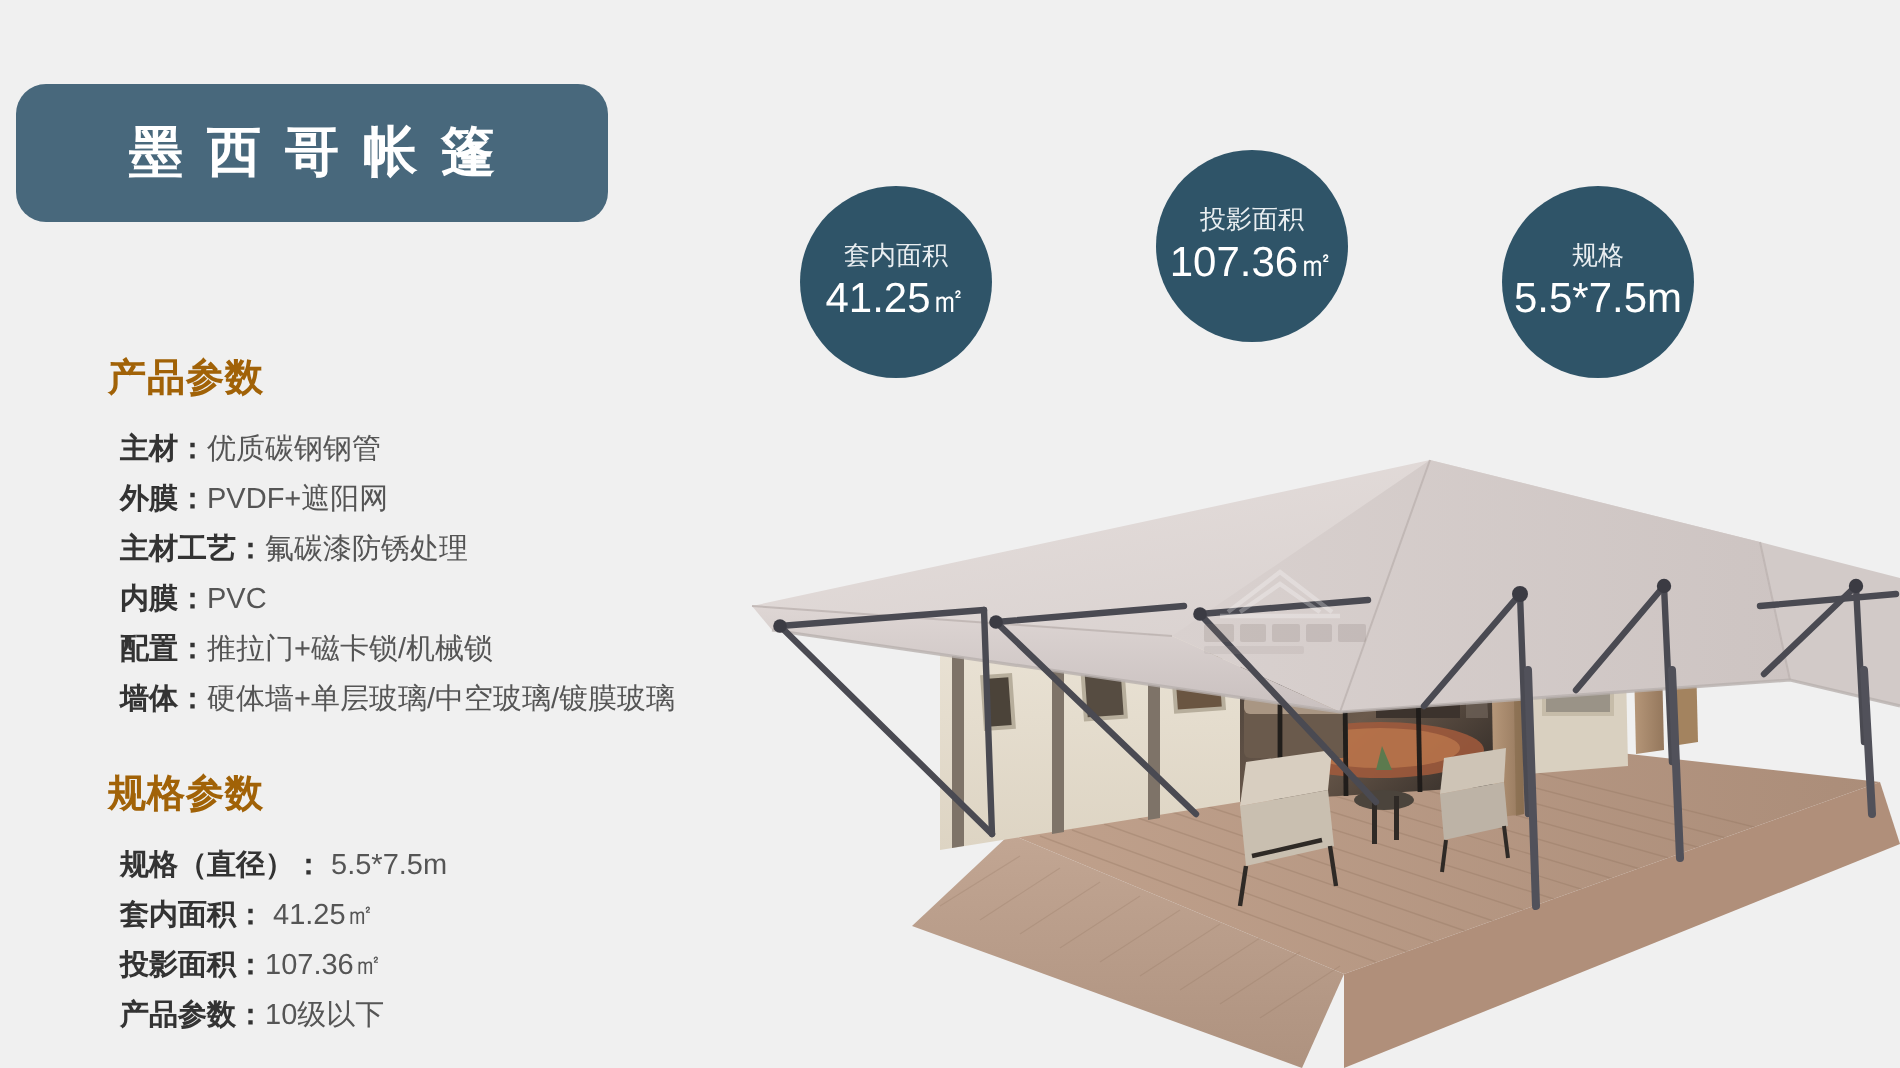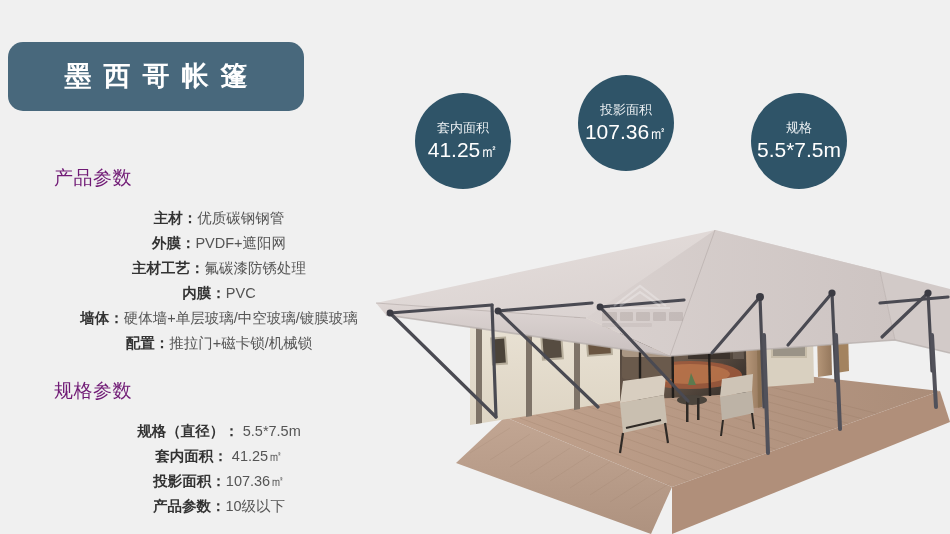--- a/index.html
+++ b/index.html
@@ -52,32 +52,31 @@
   
   #spec-panel {
     position: absolute;
     left: 54px;
     top: 163px;
     width: 330px;
   }
 
   .section-heading {
     font-size: 19px;
-    font-weight: normal;
-    color: #701a75;
-    margin: 4px 0 11px 0;
+    font-weight: bold;
+    color: #a16207;
+    margin: 16px 0 11px 0;
     letter-spacing: 0.5px;
     line-height: 1.2;
   }
 
   .param-list {
     list-style: none;
-    margin: 16px;
+    margin: 6px;
     padding: 0;
-    text-align: center;
   }
   .param-row {
     font-size: 14.5px;
     line-height: 25px;
     white-space: nowrap;
     color: #555555;
   }
   .param-label {
     font-weight: bold;
     color: #333333;
@@ -115,21 +114,21 @@
   }
   .stat-badge .stat-value {
     font-size: 21px;
     line-height: 1.05;
     color: #ffffff;
     white-space: nowrap;
   }
   .stat-value .unit {
     font-size: 18px;
   }
-  #badge-interior { left: 415px; top: 93px; }
+  #badge-interior { left: 400px; top: 93px; }
   #badge-projected { left: 578px; top: 75px; }
   #badge-size { left: 751px; top: 93px; }
 
   
   #tent-figure {
     position: absolute;
     left: 320px;
     top: 185px;
     width: 630px;
     height: 349px;
@@ -166,24 +165,24 @@
         <li class="param-row">
           <span class="param-label">外膜：</span><span class="param-value">PVDF+遮阳网</span>
         </li>
         <li class="param-row">
           <span class="param-label">主材工艺：</span><span class="param-value">氟碳漆防锈处理</span>
         </li>
         <li class="param-row">
           <span class="param-label">内膜：</span><span class="param-value">PVC</span>
         </li>
         <li class="param-row">
+          <span class="param-label">配置：</span><span class="param-value">推拉门+磁卡锁/机械锁</span>
+        </li>
+        <li class="param-row">
           <span class="param-label">墙体：</span><span class="param-value">硬体墙+单层玻璃/中空玻璃/镀膜玻璃</span>
-        </li>
-        <li class="param-row">
-          <span class="param-label">配置：</span><span class="param-value">推拉门+磁卡锁/机械锁</span>
         </li>
       </ul>
     </div>
 
     <div id="spec-section-2">
       <h2 class="section-heading">规格参数</h2>
       <ul class="param-list">
         <li class="param-row">
           <span class="param-label">规格（直径）：</span><span class="param-value"> 5.5*7.5m</span>
         </li>

